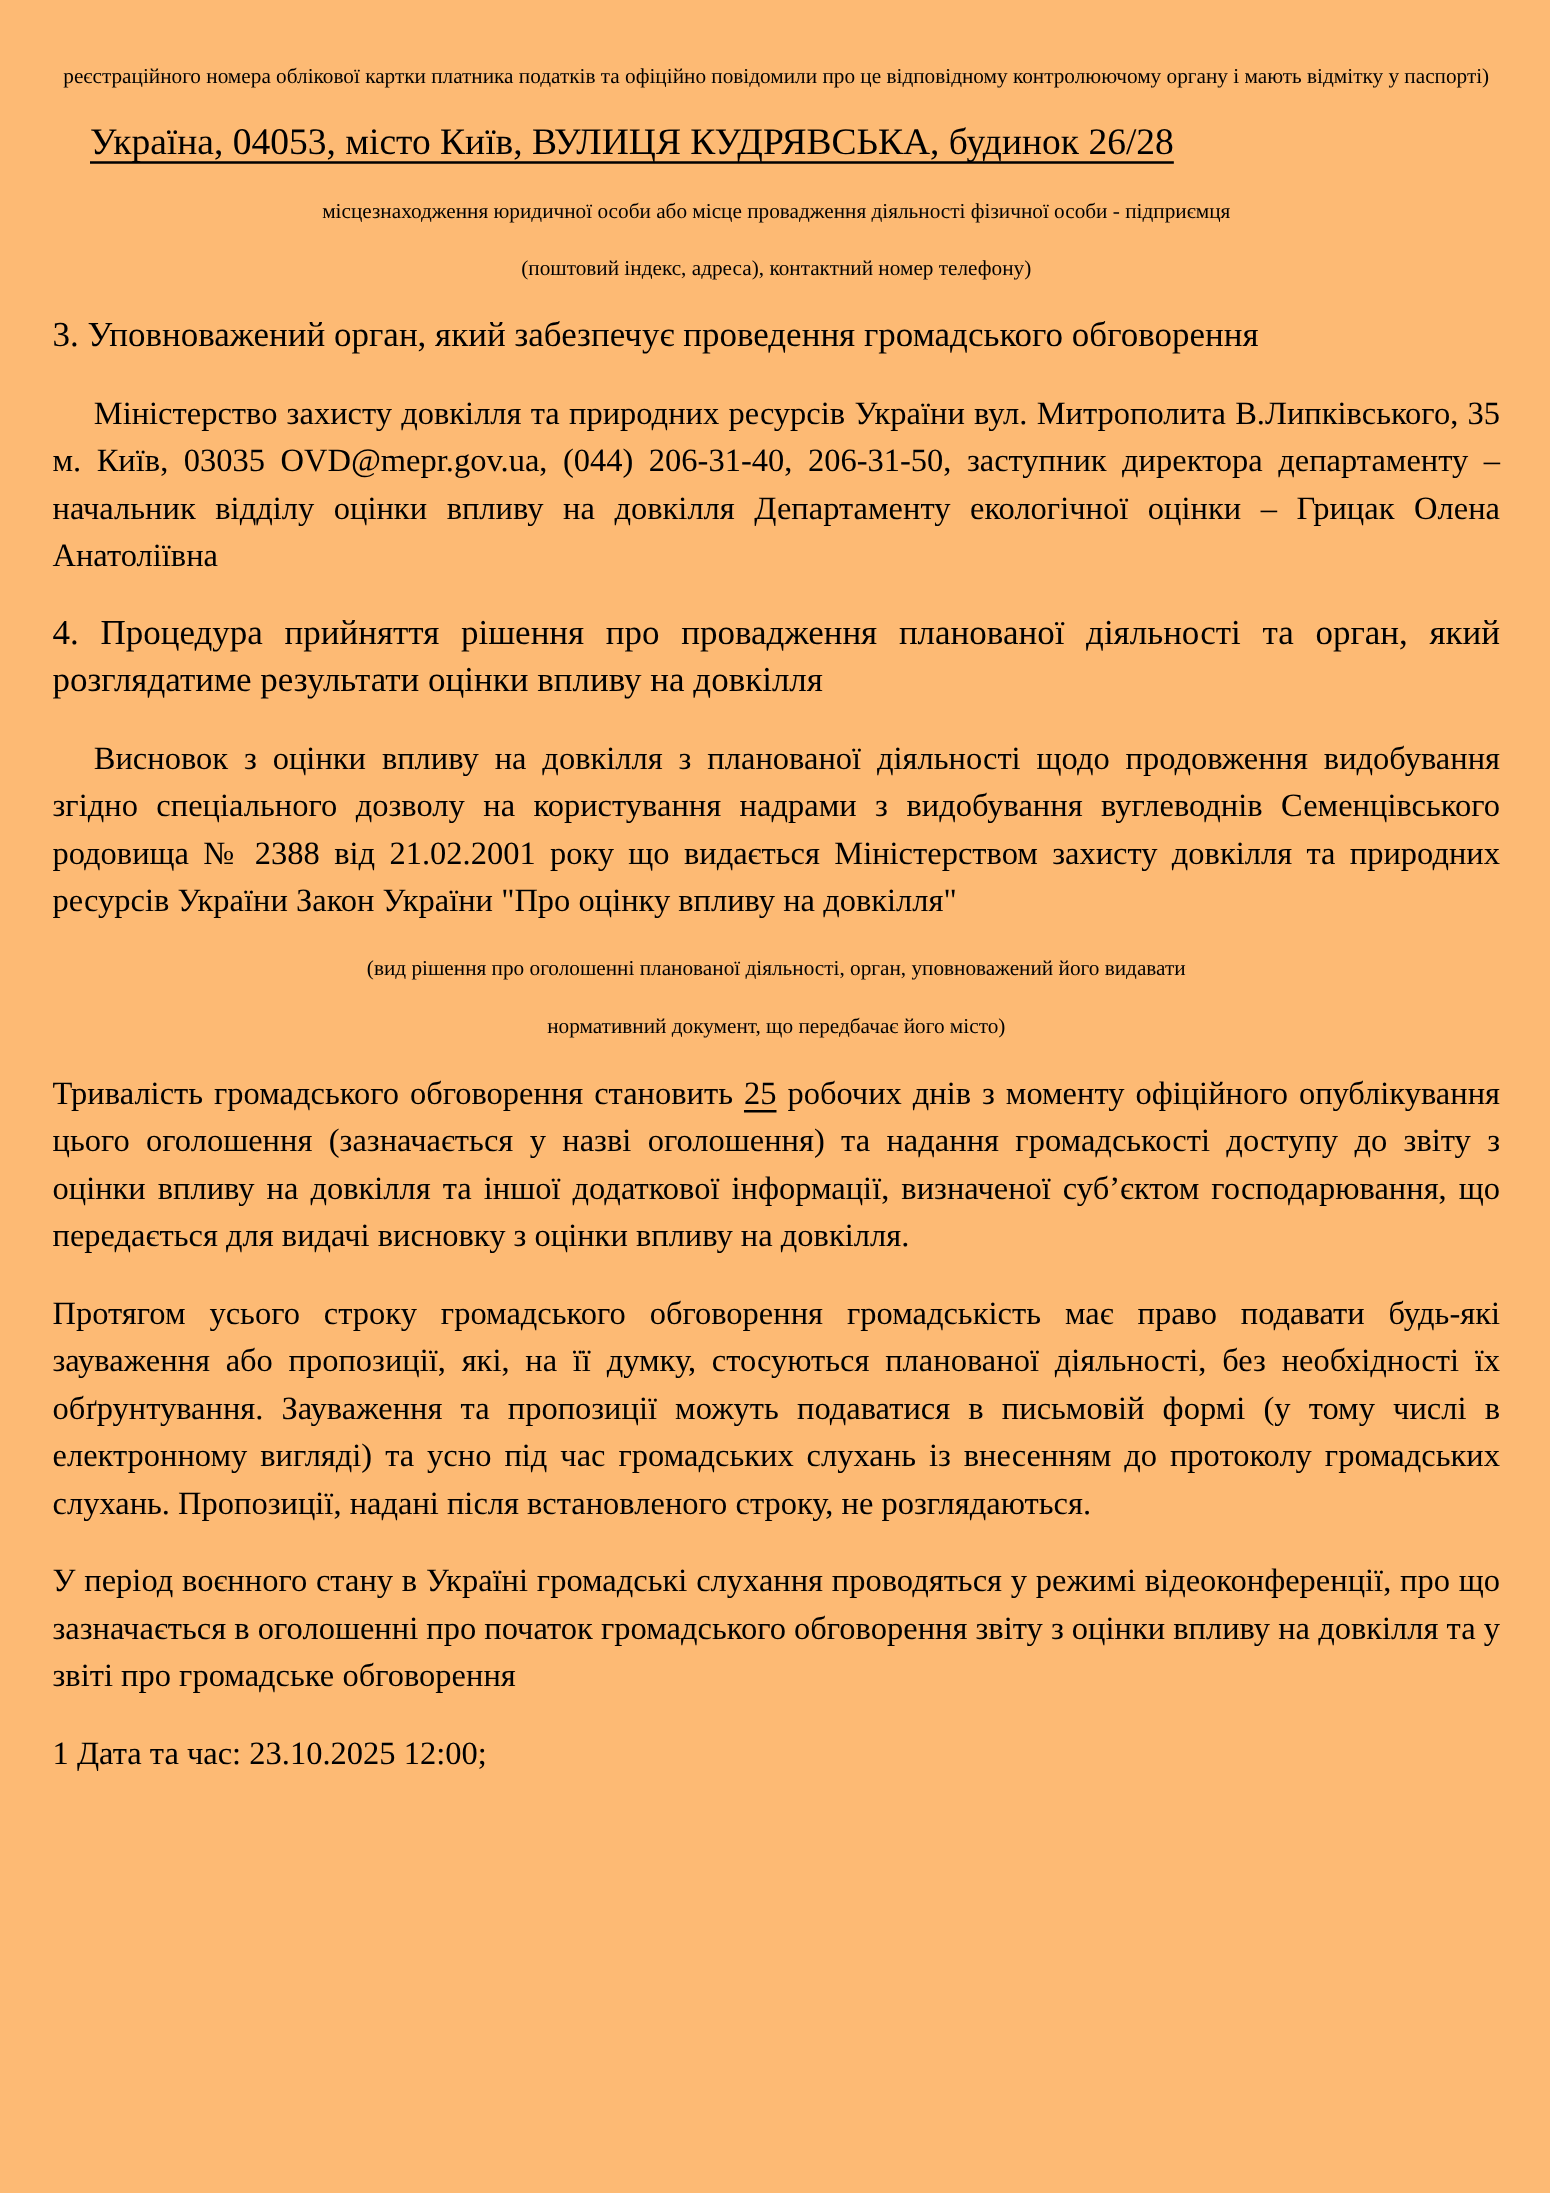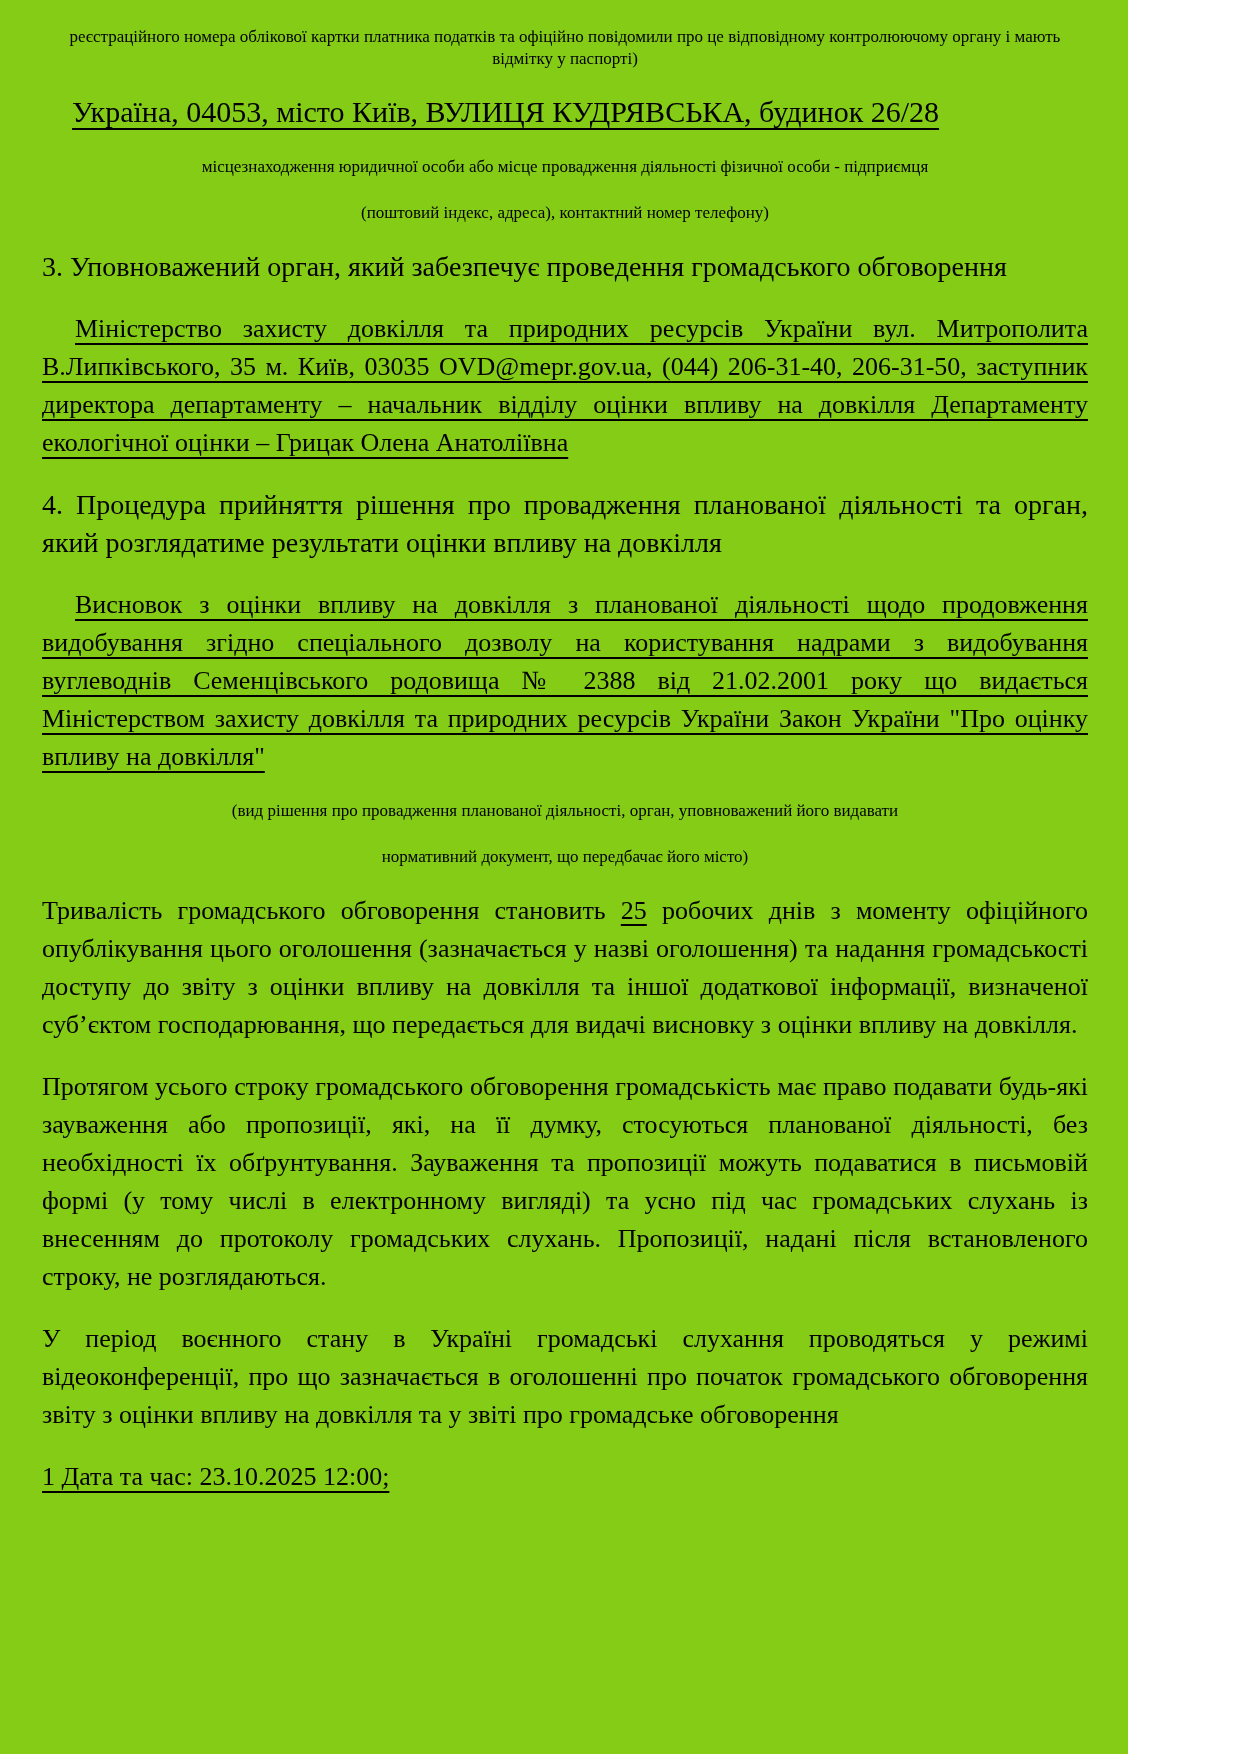--- a/index.html
+++ b/index.html
@@ -3,26 +3,26 @@
 <meta charset="utf-8">
 <style>
   * { box-sizing: border-box; }
   html, body {
     margin: 0;
     padding: 0;
     background: #ffffff;
   }
   .page {
     position: relative;
-    width: 1128px;
+    width: 1240px;
     min-height: 1754px;
-    background: #84cc16;
+    background: #fdba74;
     color: #000000;
     font-family: "Liberation Serif", "DejaVu Serif", serif;
-    padding: 26px 40px 30px 42px;
+    padding: 50px 40px 30px 42px;
   }
   .caption {
     font-size: 17px;
     line-height: 22px;
     text-align: center;
     margin: 24px 0 0 0;
   }
   .caption.first {
     margin-top: 0;
   }
@@ -51,21 +51,20 @@
     margin: 24px 0 0 0;
     text-align: justify;
   }
   .body-para.no-justify {
     text-align: left;
   }
   .indent {
     text-indent: 33px;
   }
   .underlined {
-    text-decoration: underline;
     text-decoration-thickness: 2px;
     text-underline-offset: 6px;
   }
   .u-inline {
     text-decoration: underline;
     text-decoration-thickness: 2px;
     text-underline-offset: 5px;
   }
 </style>
 </head>
@@ -83,21 +82,21 @@
 
   <h2 class="section-heading">3. Уповноважений орган, який забезпечує проведення громадського обговорення</h2>
 
   <p class="body-para underlined indent">Міністерство захисту довкілля та природних ресурсів України вул. Митрополита В.Липківського, 35 м. Київ, 03035 OVD@mepr.gov.ua, (044) 206-31-40, 206-31-50, заступник директора департаменту – начальник відділу оцінки впливу на довкілля Департаменту екологічної оцінки – Грицак Олена Анатоліївна</p>
 
 
   <h2 class="section-heading">4. Процедура прийняття рішення про провадження планованої діяльності та орган, який розглядатиме результати оцінки впливу на довкілля</h2>
 
   <p class="body-para underlined indent">Висновок з оцінки впливу на довкілля з планованої діяльності щодо продовження видобування згідно спеціального дозволу на користування надрами з видобування вуглеводнів Семенцівського родовища № 2388 від 21.02.2001 року що видається Міністерством захисту довкілля та природних ресурсів України Закон України "Про оцінку впливу на довкілля"</p>
 
-  <p class="caption">(вид рішення про провадження планованої діяльності, орган, уповноважений його видавати</p>
+  <p class="caption">(вид рішення про оголошенні планованої діяльності, орган, уповноважений його видавати</p>
 
   <p class="caption tight">нормативний документ, що передбачає його місто)</p>
 
 
   <p class="body-para"><span>Тривалість громадського обговорення становить </span><span class="u-inline">25</span><span> робочих днів з моменту офіційного опублікування цього оголошення (зазначається у назві оголошення) та надання громадськості доступу до звіту з оцінки впливу на довкілля та іншої додаткової інформації, визначеної суб’єктом господарювання, що передається для видачі висновку з оцінки впливу на довкілля.</span></p>
 
   <p class="body-para">Протягом усього строку громадського обговорення громадськість має право подавати будь-які зауваження або пропозиції, які, на її думку, стосуються планованої діяльності, без необхідності їх обґрунтування. Зауваження та пропозиції можуть подаватися в письмовій формі (у тому числі в електронному вигляді) та усно під час громадських слухань із внесенням до протоколу громадських слухань. Пропозиції, надані після встановленого строку, не розглядаються.</p>
 
   <p class="body-para">У період воєнного стану в Україні громадські слухання проводяться у режимі відеоконференції, про що зазначається в оголошенні про початок громадського обговорення звіту з оцінки впливу на довкілля та у звіті про громадське обговорення</p>
 

